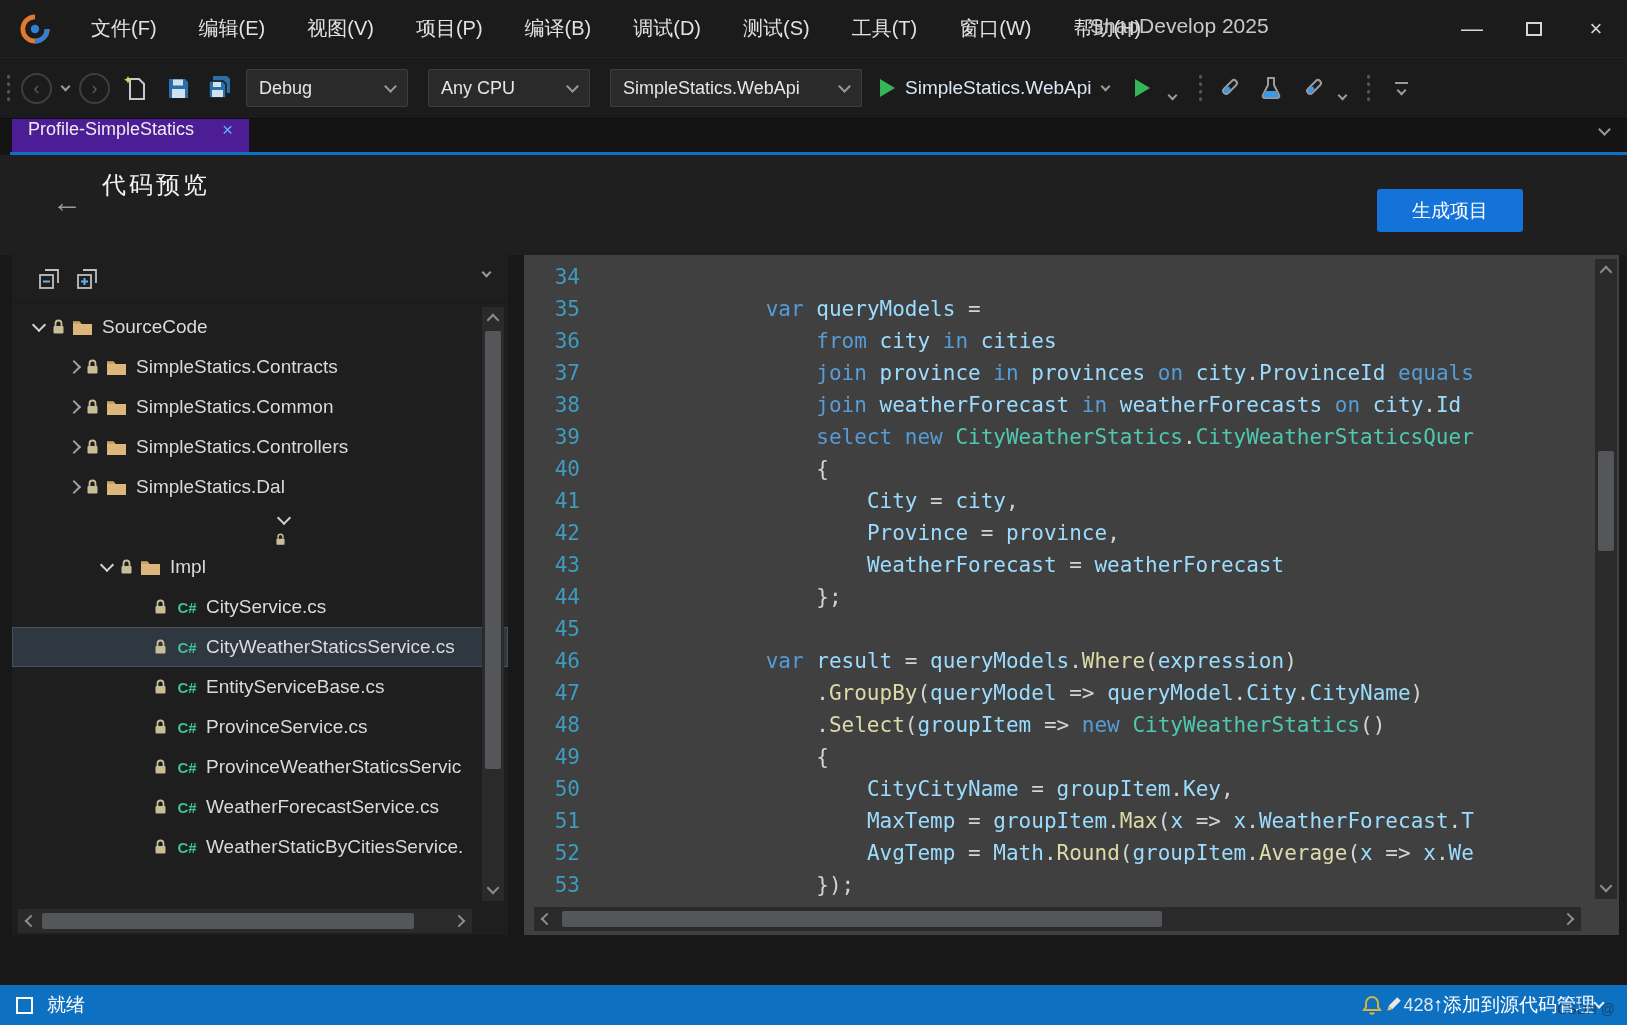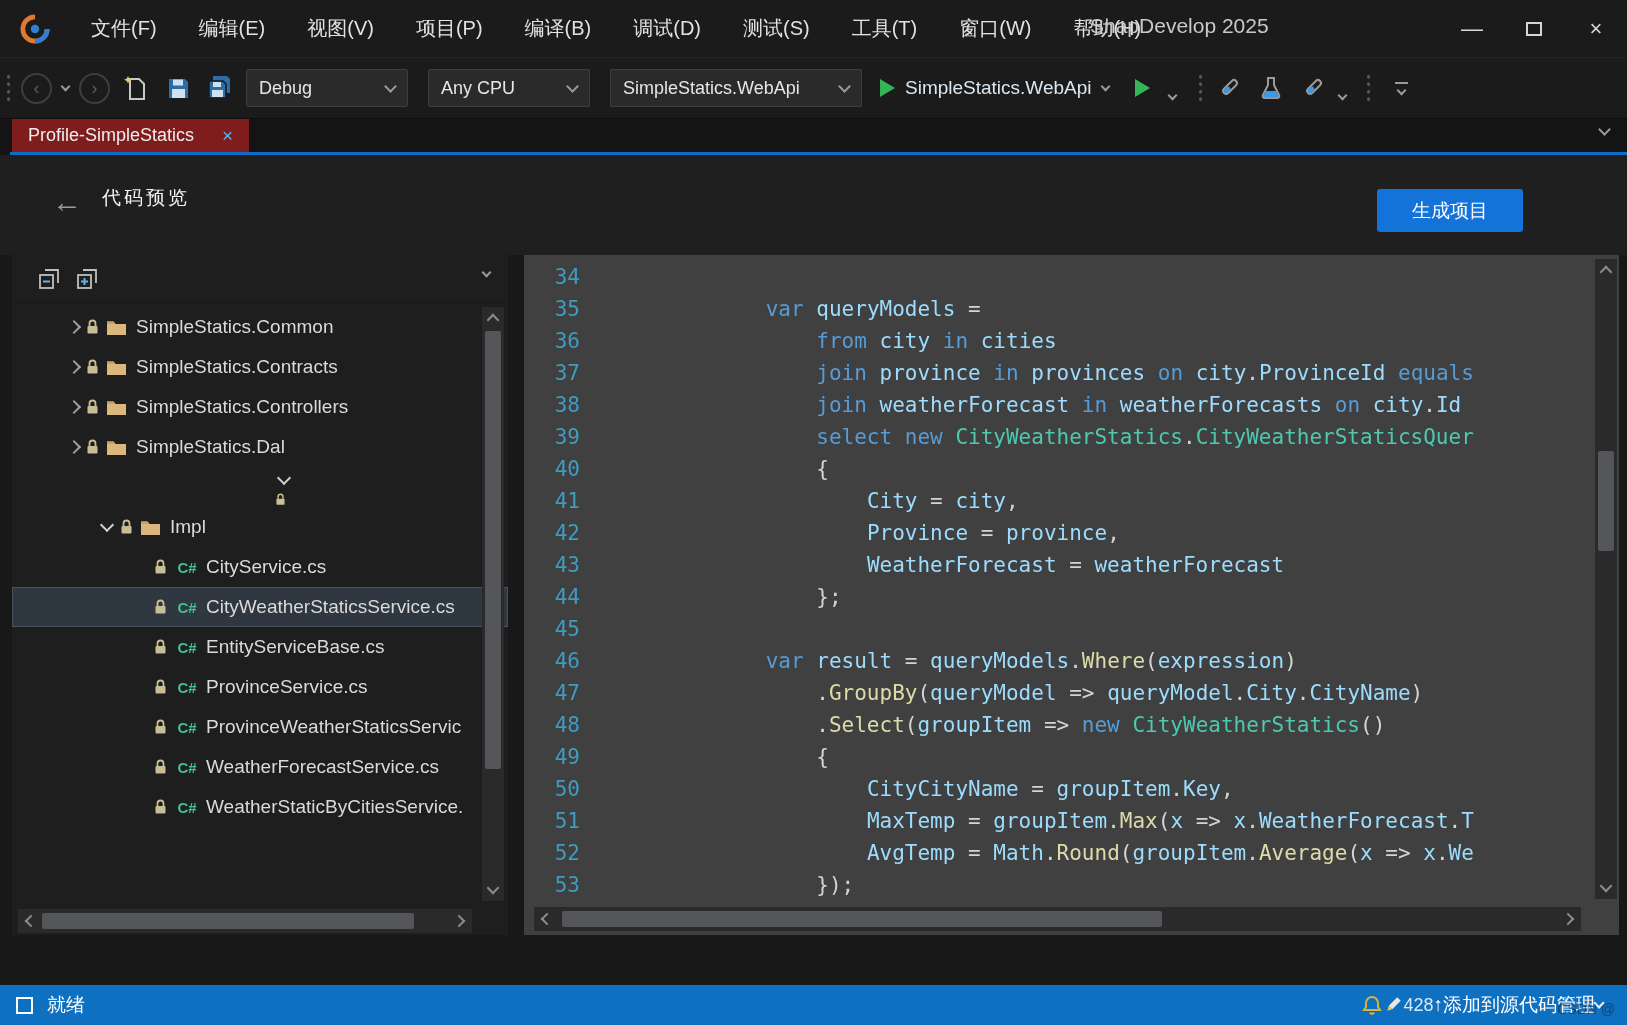--- a/index.html
+++ b/index.html
@@ -26,29 +26,29 @@
   .combo{height:38px;background:#2a2a2b;border:1px solid #3e3e40;border-radius:2px;display:flex;align-items:center;justify-content:space-between;padding:0 12px;font-size:18px;color:#e6e6e6}
   .combo .carr{margin-left:16px}
   .run-split{display:flex;align-items:center;gap:10px;padding:0 8px}
   .play{width:0;height:0;border-left:15px solid #35b558;border-top:9px solid transparent;border-bottom:9px solid transparent}
   .run-label{font-size:19px;color:#d9e7f2}
   .overflow-btn{display:flex;flex-direction:column;align-items:center;gap:3px;margin-left:14px}
   .overflow-btn .bar{width:13px;height:2px;background:#9a9a9a}
 
   
   .tabstrip{position:absolute;top:119px;left:0;width:100%;height:36px;background:#141414}
-  .tab{position:absolute;left:12px;top:0;height:33px;background:#7f1d1d;display:flex;align-items:center;padding:0 16px;font-size:18px;color:#ededed;gap:28px}
+  .tab{position:absolute;left:12px;top:0;height:33px;background:#4c1d95;display:flex;padding:0 16px;font-size:18px;color:#ededed;gap:28px}
   .tab-close{color:#5fb2ef;font-size:19px}
   .tab-underline{position:absolute;left:10px;right:0;bottom:0;height:3px;background:#0d6fc8}
   .docs-chevron{position:absolute;right:18px;top:10px}
 
   
   .preview-header{position:absolute;top:155px;left:0;width:100%;height:100px;background:#1f1f1f}
   .back-arrow{position:absolute;left:52px;top:30px;font-size:30px;color:#9b9b9b}
-  .page-title{position:absolute;left:102px;top:30px;font-size:19px;color:#f2f2f2;font-weight:500;letter-spacing:3px}
+  .page-title{position:absolute;left:102px;top:14px;font-size:24px;color:#f2f2f2;font-weight:500;letter-spacing:3px}
   .generate-btn{position:absolute;right:104px;top:34px;width:146px;height:43px;background:#1473d8;border:none;border-radius:3px;color:#fff;font-size:19px;font-family:"Liberation Sans",sans-serif;cursor:pointer}
 
   
   .tree-panel{position:absolute;left:12px;top:255px;width:496px;height:680px;background:#1e1e1e}
   .tree-toolbar{height:48px;display:flex;align-items:center;gap:16px;padding:0 26px;border-bottom:1px solid #181818;position:relative}
   .tree-toolbar .tchev{position:absolute;right:18px;top:18px}
   .tree-view{position:absolute;top:52px;left:0;right:0;bottom:30px;overflow:hidden}
   .tree-row{height:40px;display:flex;align-items:center;font-size:19px;color:#dadada;white-space:nowrap;overflow:hidden}
   .tree-row.selected{background:#2f3740;box-shadow:inset 0 0 0 1px #49525e}
   .chev{width:26px;height:26px;flex:0 0 26px;position:relative}
@@ -242,43 +242,55 @@
         <path d="M5 13.5 h7" stroke="#5fb2ef" stroke-width="2"></path>
       </svg>
       <svg width="22" height="22" viewBox="0 0 22 22">
         <rect x="2" y="7" width="13" height="13" fill="none" stroke="#bfbfbf" stroke-width="1.8"></rect>
         <path d="M7 2 h13 v13" fill="none" stroke="#bfbfbf" stroke-width="1.8"></path>
         <path d="M5 13.5 h7 M8.5 10 v7" stroke="#5fb2ef" stroke-width="2"></path>
       </svg>
       <span class="chev-down small tchev"></span>
     </div>
     <div class="tree-view">
+        <div class="tree-row" style="padding-left: 14px;">
+          <span class="chev exp"></span>
+          <svg class="lock" width="13" height="16" viewBox="0 0 13 16">
+            <path d="M3.5 7 V4.5 a3 3 0 0 1 6 0 V7" fill="none" stroke="#c7bd96" stroke-width="1.8"></path>
+            <rect x="1.5" y="7" width="10" height="7.5" rx="1" fill="#c7bd96"></rect>
+          </svg>
+          <svg class="ficon" width="21" height="17" viewBox="0 0 21 17">
+            <path d="M1 2.5 h6.5 l2 2.5 H20 v11 H1z" fill="#dcb67a"></path>
+            <path d="M1 2.5 h6.5 l2 2.5 H1z" fill="#c9a25f"></path>
+          </svg>
+          <span class="tree-label">SourceCode</span>
+        </div>
         <div class="tree-row" style="padding-left: 48px;">
           <span class="chev col"></span>
           <svg class="lock" width="13" height="16" viewBox="0 0 13 16">
             <path d="M3.5 7 V4.5 a3 3 0 0 1 6 0 V7" fill="none" stroke="#c7bd96" stroke-width="1.8"></path>
             <rect x="1.5" y="7" width="10" height="7.5" rx="1" fill="#c7bd96"></rect>
           </svg>
           <svg class="ficon" width="21" height="17" viewBox="0 0 21 17">
             <path d="M1 2.5 h6.5 l2 2.5 H20 v11 H1z" fill="#dcb67a"></path>
             <path d="M1 2.5 h6.5 l2 2.5 H1z" fill="#c9a25f"></path>
           </svg>
-          <span class="tree-label">SimpleStatics.Common</span>
+          <span class="tree-label">SimpleStatics.Contracts</span>
         </div>
         <div class="tree-row" style="padding-left: 48px;">
           <span class="chev col"></span>
           <svg class="lock" width="13" height="16" viewBox="0 0 13 16">
             <path d="M3.5 7 V4.5 a3 3 0 0 1 6 0 V7" fill="none" stroke="#c7bd96" stroke-width="1.8"></path>
             <rect x="1.5" y="7" width="10" height="7.5" rx="1" fill="#c7bd96"></rect>
           </svg>
           <svg class="ficon" width="21" height="17" viewBox="0 0 21 17">
             <path d="M1 2.5 h6.5 l2 2.5 H20 v11 H1z" fill="#dcb67a"></path>
             <path d="M1 2.5 h6.5 l2 2.5 H1z" fill="#c9a25f"></path>
           </svg>
-          <span class="tree-label">SimpleStatics.Contracts</span>
+          <span class="tree-label">SimpleStatics.Common</span>
         </div>
         <div class="tree-row" style="padding-left: 48px;">
           <span class="chev col"></span>
           <svg class="lock" width="13" height="16" viewBox="0 0 13 16">
             <path d="M3.5 7 V4.5 a3 3 0 0 1 6 0 V7" fill="none" stroke="#c7bd96" stroke-width="1.8"></path>
             <rect x="1.5" y="7" width="10" height="7.5" rx="1" fill="#c7bd96"></rect>
           </svg>
           <svg class="ficon" width="21" height="17" viewBox="0 0 21 17">
             <path d="M1 2.5 h6.5 l2 2.5 H20 v11 H1z" fill="#dcb67a"></path>
             <path d="M1 2.5 h6.5 l2 2.5 H1z" fill="#c9a25f"></path>

